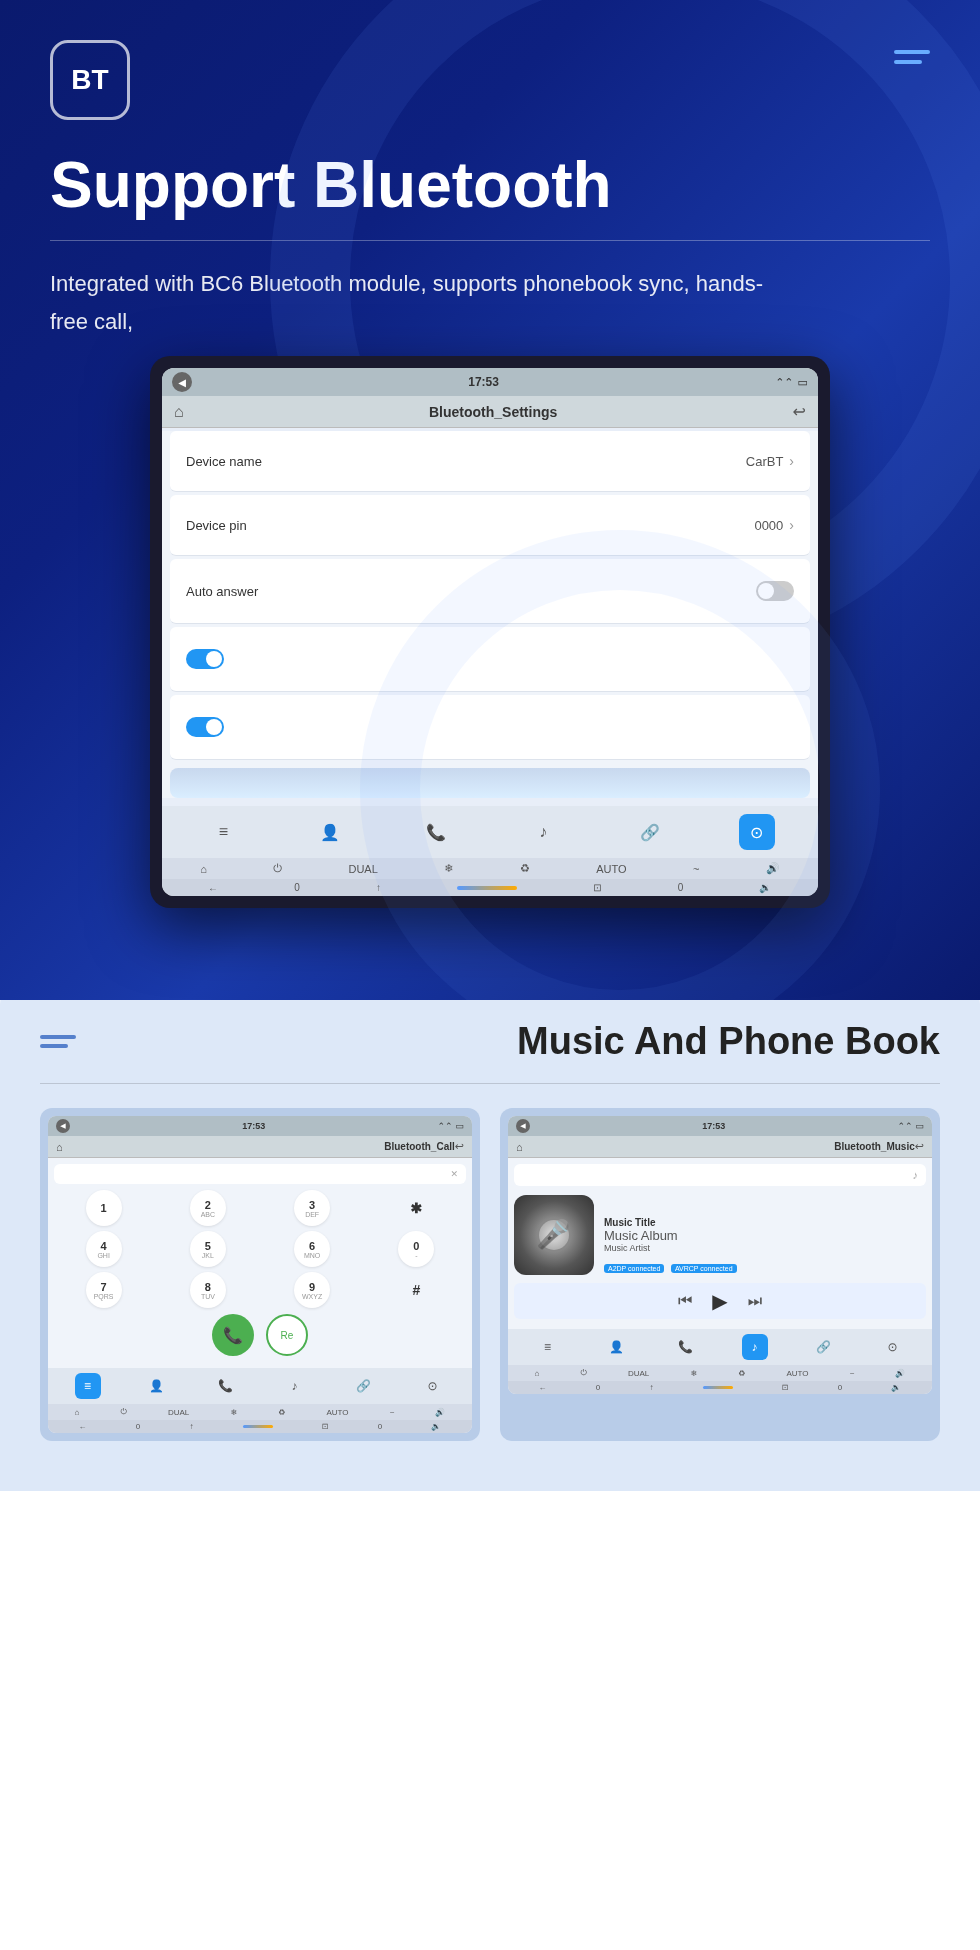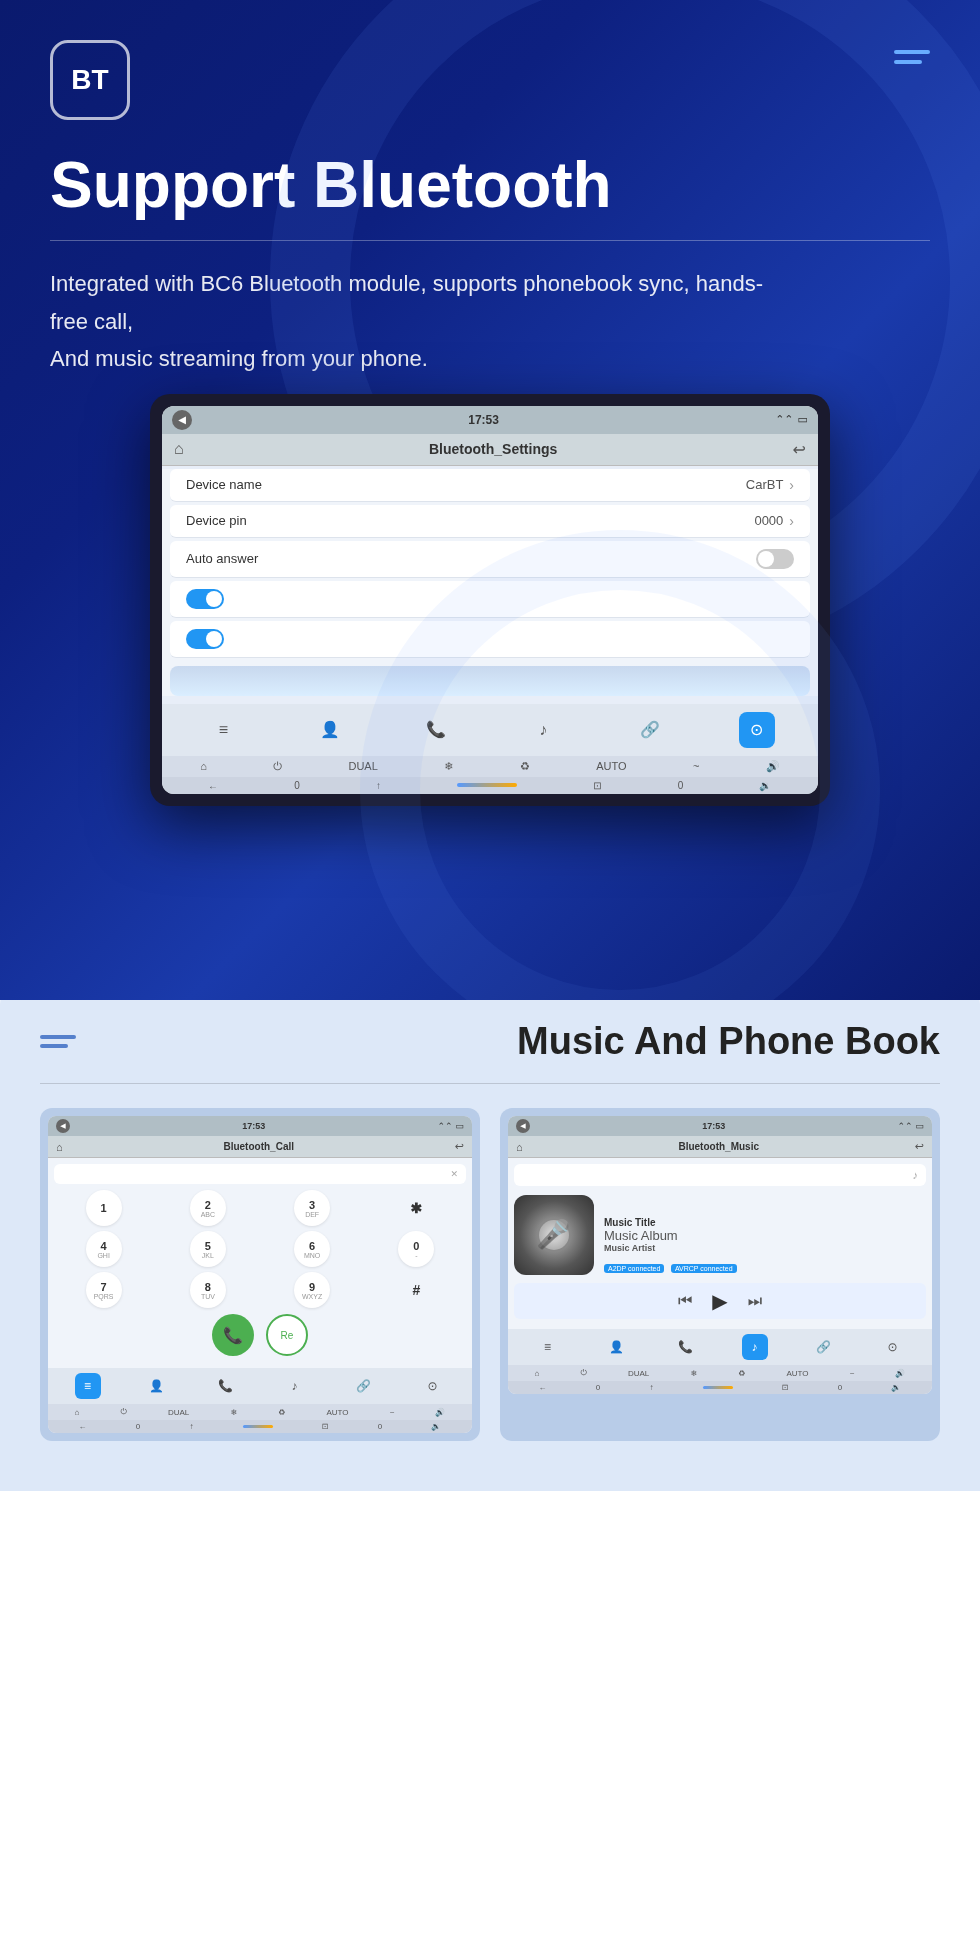--- a/index.html
+++ b/index.html
@@ -146,21 +146,21 @@
     .screen-navbar .nav-title { flex: 1; text-align: center; font-size: 14px; font-weight: 600; color: #333; }
     .screen-navbar .back-nav { font-size: 16px; color: #555; }
 
     .screen-content {
       background: #f0f4fa;
       padding: 0;
     }
     .screen-row {
       display: flex;
       align-items: center;
-      padding: 8px 16px;
+      padding: 22px 16px;
       border-bottom: 1px solid #dde3ec;
       background: white;
       margin: 3px 8px;
       border-radius: 6px;
     }
     .screen-row .row-label { flex: 1; font-size: 13px; color: #333; font-weight: 500; }
     .screen-row .row-value { font-size: 13px; color: #555; margin-right: 6px; }
     .screen-row .chevron { font-size: 14px; color: #999; }
 
     .toggle-switch {
@@ -289,21 +289,21 @@
     .mini-statusbar .icons { display: flex; gap: 3px; font-size: 9px; }
 
     .mini-navbar {
       background: #cfd8dc;
       display: flex;
       align-items: center;
       padding: 4px 8px;
       border-bottom: 1px solid #bbb;
     }
     .mini-navbar .home { font-size: 11px; color: #555; }
-    .mini-navbar .title { flex: 1; text-align: center; font-size: 10px; font-weight: 600; color: #333; }
+    .mini-navbar .title { flex: 1; text-align: right; font-size: 10px; font-weight: 600; color: #333; }
     .mini-navbar .back { font-size: 11px; color: #555; }
 
     
     .call-content { background: #f0f4fa; padding: 6px; }
     .call-input-row {
       background: white;
       border-radius: 6px;
       padding: 5px 8px;
       margin-bottom: 6px;
       display: flex;
@@ -418,21 +418,21 @@
       position: absolute;
     }
     .album-art-person {
       position: absolute;
       font-size: 28px;
       opacity: 0.6;
     }
     .music-info { flex: 1; margin-top: 23px; }
     .music-title { font-size: 10px; font-weight: 600; color: #333; }
     .music-album { font-size: 13px; color: #555; }
-    .music-artist { font-size: 9px; color: #555; margin-bottom: 4px; font-weight: bold; }
+    .music-artist { font-size: 9px; color: #555; margin-bottom: 4px; }
     .music-badge {
       display: inline-block;
       background: #2196F3;
       color: white;
       font-size: 7px;
       padding: 1px 4px;
       border-radius: 3px;
       margin-right: 2px;
     }
     .music-controls {
@@ -460,21 +460,20 @@
     <div class="hamburger-icon">
       <span></span>
       <span></span>
     </div>
   </div>
 
   <h1 class="hero-title">Support Bluetooth</h1>
   <div class="hero-divider"></div>
   <p class="hero-desc">
     <span>Integrated with BC6 Bluetooth module, supports phonebook sync, hands-free call,</span><br>
-    <span>And music streaming from your phone.</span>
   </p>
 
   <div class="car-display-wrapper">
     <div class="car-unit">
       <div class="car-unit-inner">
 
         <div class="screen">
 
           <div class="screen-statusbar">
             <div class="back-btn">◀</div>

